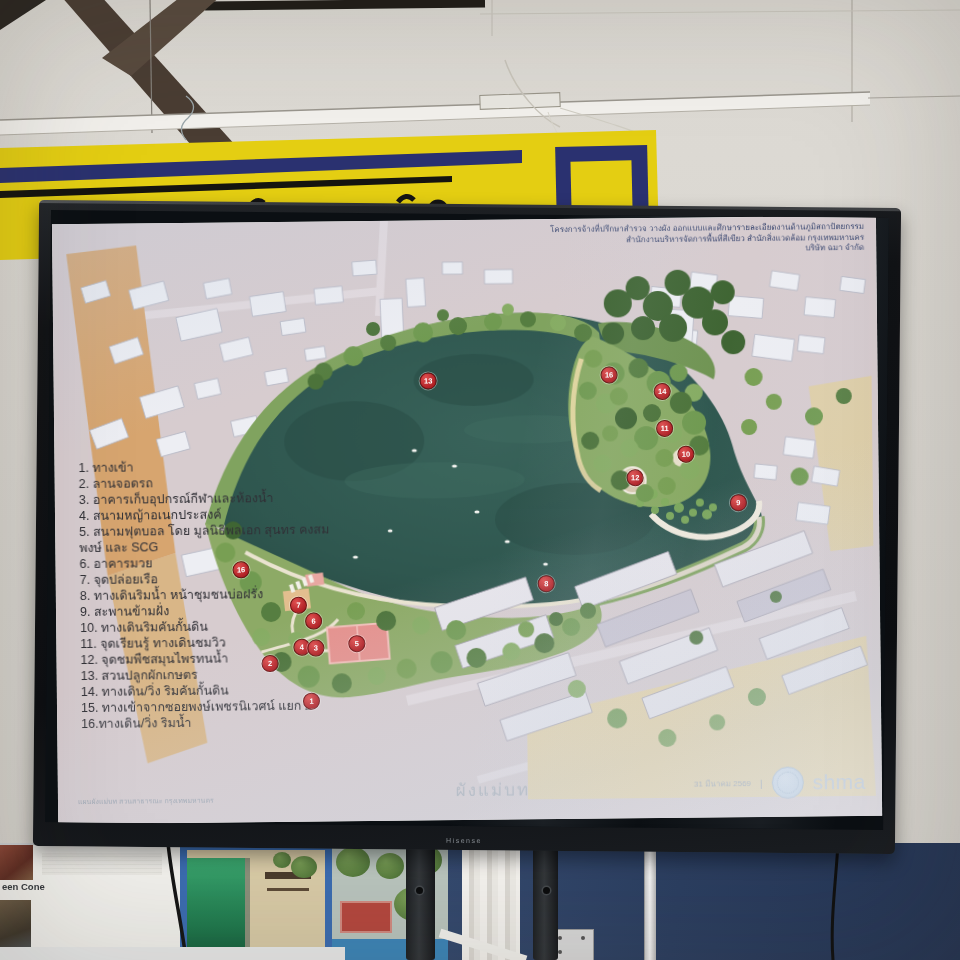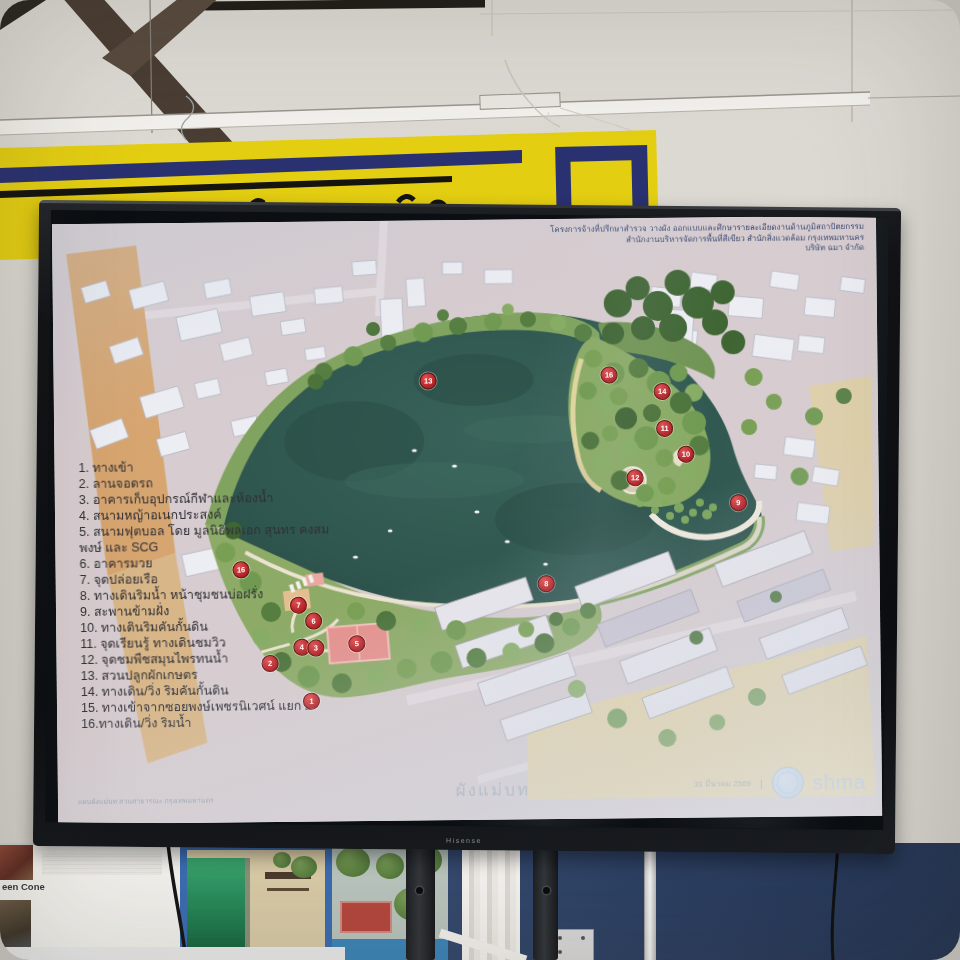--- a/index.html
+++ b/index.html
@@ -1,18 +1,18 @@
 <!DOCTYPE html>
 <html><head>
 <meta charset="utf-8">
 <style>
   html,body{margin:0;padding:0;background:#b9b6b0;}
   .scene{position:relative;width:960px;height:960px;overflow:hidden;
          background:linear-gradient(#dedbd5 0%,#d9d6d0 40%,#d1cec8 100%);
-         font-family:"Liberation Sans","DejaVu Sans",sans-serif;border-radius:29px;}
+         font-family:"Liberation Sans","DejaVu Sans",sans-serif;}
   .scene::after{content:"";position:absolute;inset:0;pointer-events:none;z-index:40;
          box-shadow:inset 0 0 140px rgba(55,48,38,.20);}
   svg{display:block;}
 
   
   .ceiling{position:absolute;left:0;top:0;z-index:1;}
 
   
   .tv{position:absolute;left:36px;top:204px;width:862px;height:646px;z-index:6;
       background:linear-gradient(175deg,#23262a,#101215 18%,#0b0d10 70%,#1a1d21);

